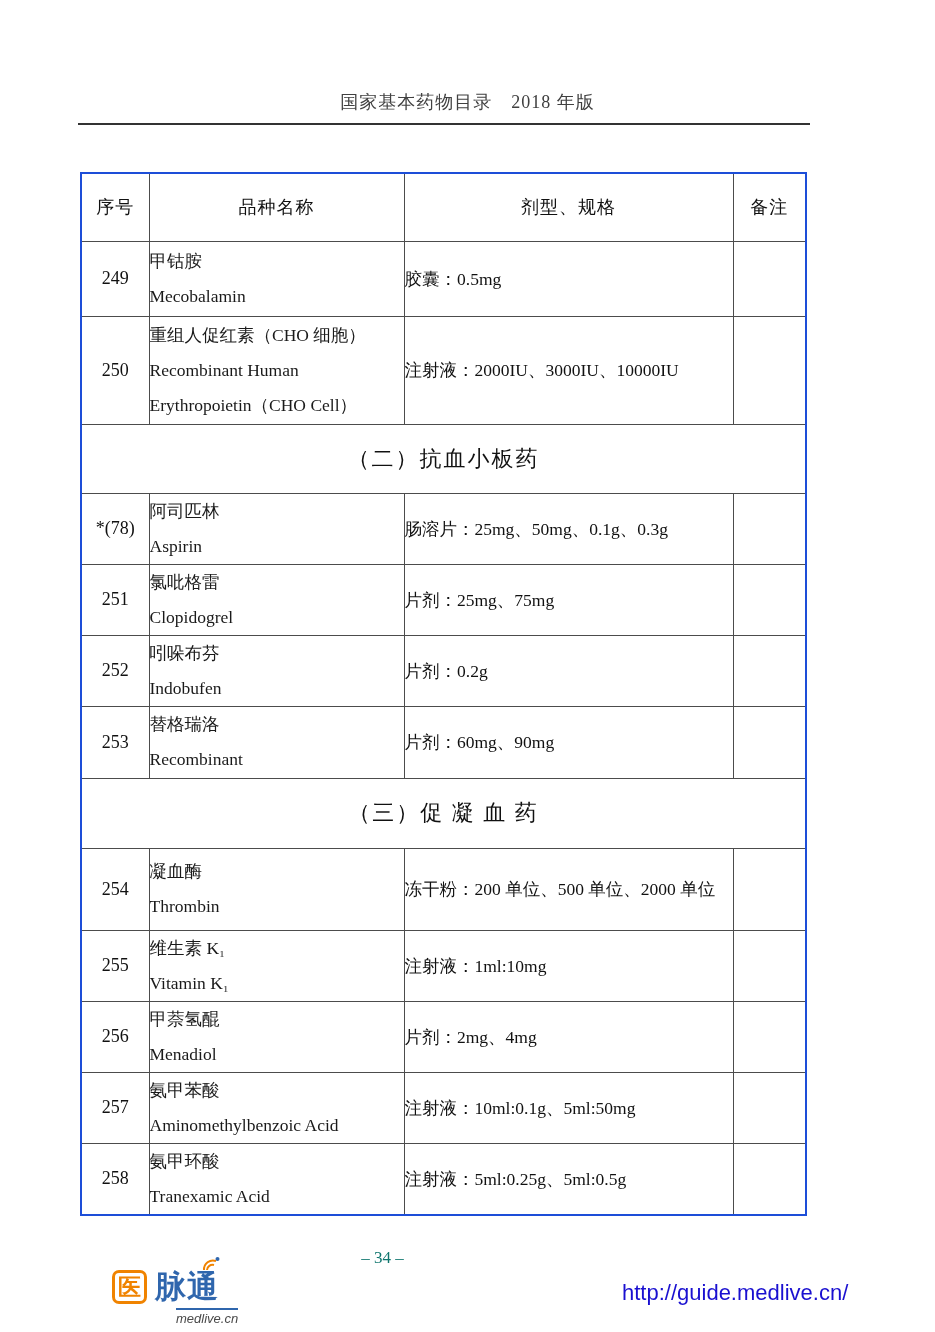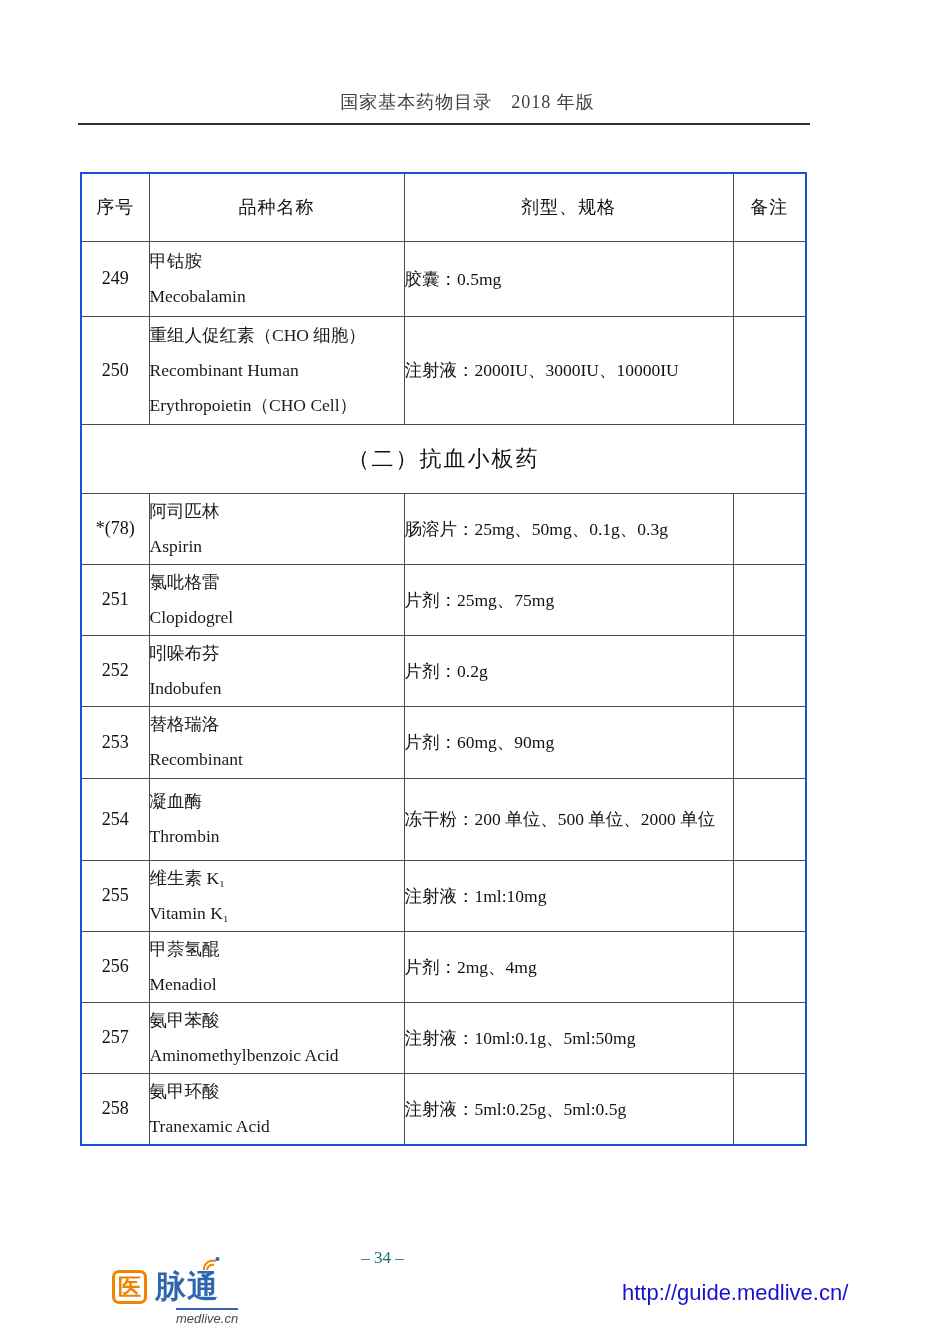--- a/index.html
+++ b/index.html
@@ -150,20 +150,23 @@
   <tr class="h72">
     <td class="c-no">253</td>
     <td class="c-name">
       <div class="nm">替格瑞洛</div>
       <div class="nm">Recombinant</div>
     </td>
     <td class="c-spec">片剂：60mg、90mg</td>
     <td class="c-note"></td>
   </tr>
 
+  <tr class="h70">
+    <td colspan="4" class="c-section">（三）促 凝 血 药</td>
+  </tr>
 
   <tr class="h82">
     <td class="c-no">254</td>
     <td class="c-name">
       <div class="nm">凝血酶</div>
       <div class="nm">Thrombin</div>
     </td>
     <td class="c-spec">冻干粉：200 单位、500 单位、2000 单位</td>
     <td class="c-note"></td>
   </tr>

